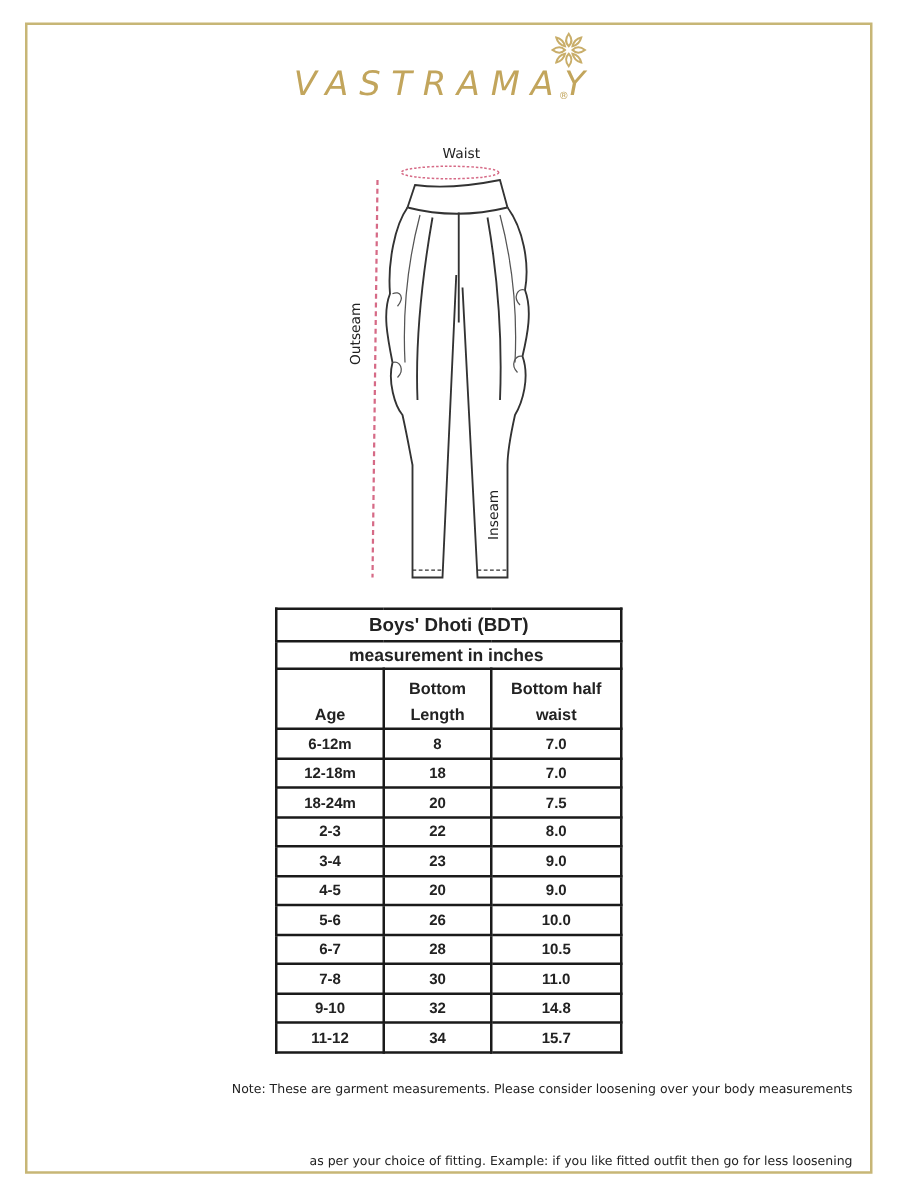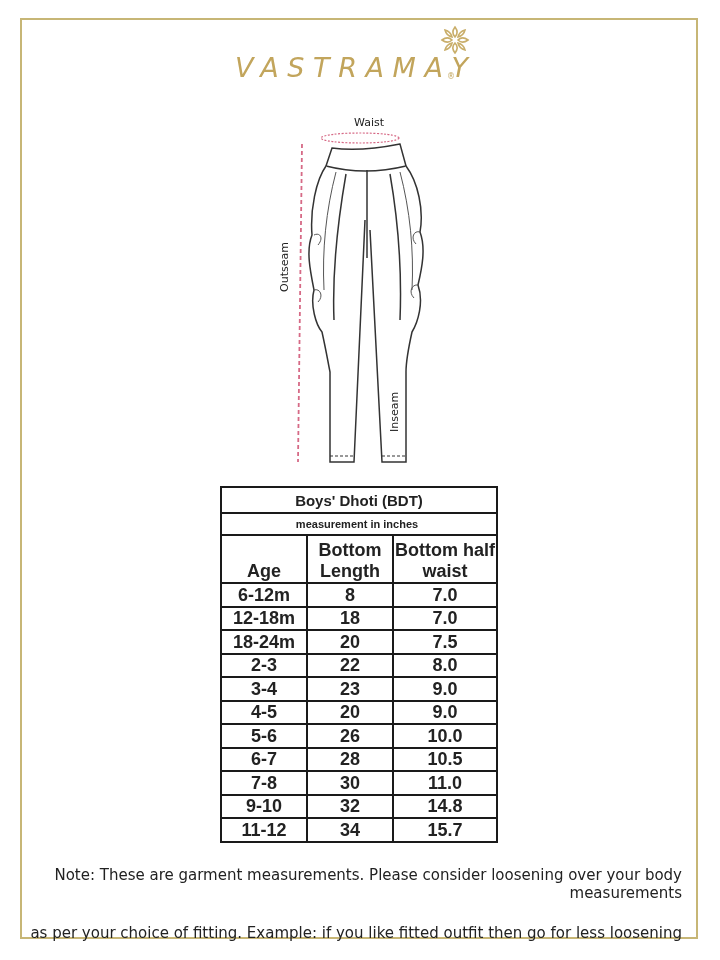--- a/index.html
+++ b/index.html
@@ -30,29 +30,29 @@
 
     table.size {
       position: absolute; left: 220px; top: 486px; width: 278px;
       border-collapse: collapse; font-family: "Liberation Sans", sans-serif;
       font-weight: bold; color: #222;
     }
     table.size td, table.size th {
       border: 2px solid #1a1a1a; text-align: center; padding: 0;
     }
     .t-title { height: 24px; font-size: 15px; }
-    .t-sub { height: 20px; font-size: 11px; text-align: left; padding-right: 4px !important; }
-    .t-head th { height: 46px; font-size: 18px; line-height: 21px; vertical-align: bottom; padding-bottom: 2px; border-radius: 12px; }
+    .t-sub { height: 20px; font-size: 14px; text-align: left; padding-right: 4px !important; }
+    .t-head th { height: 46px; font-size: 13px; line-height: 21px; vertical-align: bottom; padding-bottom: 2px; border-radius: 12px; }
     .t-head th.c1 { width: 84px; }
     .t-head th.c2 { width: 84px; }
-    .t-row td { height: 21.5px; font-size: 18px; line-height: 18px; }
+    .t-row td { height: 21.5px; font-size: 12px; line-height: 18px; }
 
     .note {
       position: absolute; left: 20px; width: 662px; text-align: right;
-      font-family: "DejaVu Sans", sans-serif; font-size: 15px; color: #222;
+      font-family: "DejaVu Sans", sans-serif; font-size: 10px; color: #222;
     }
     .note1 { top: 866px; }
     .note2 { top: 888px; margin-top: 36px; }
   </style>
 </head>
 <body>
 
 <div class="frame"></div>
 
 <div class="logo">VASTRAMAY</div>

